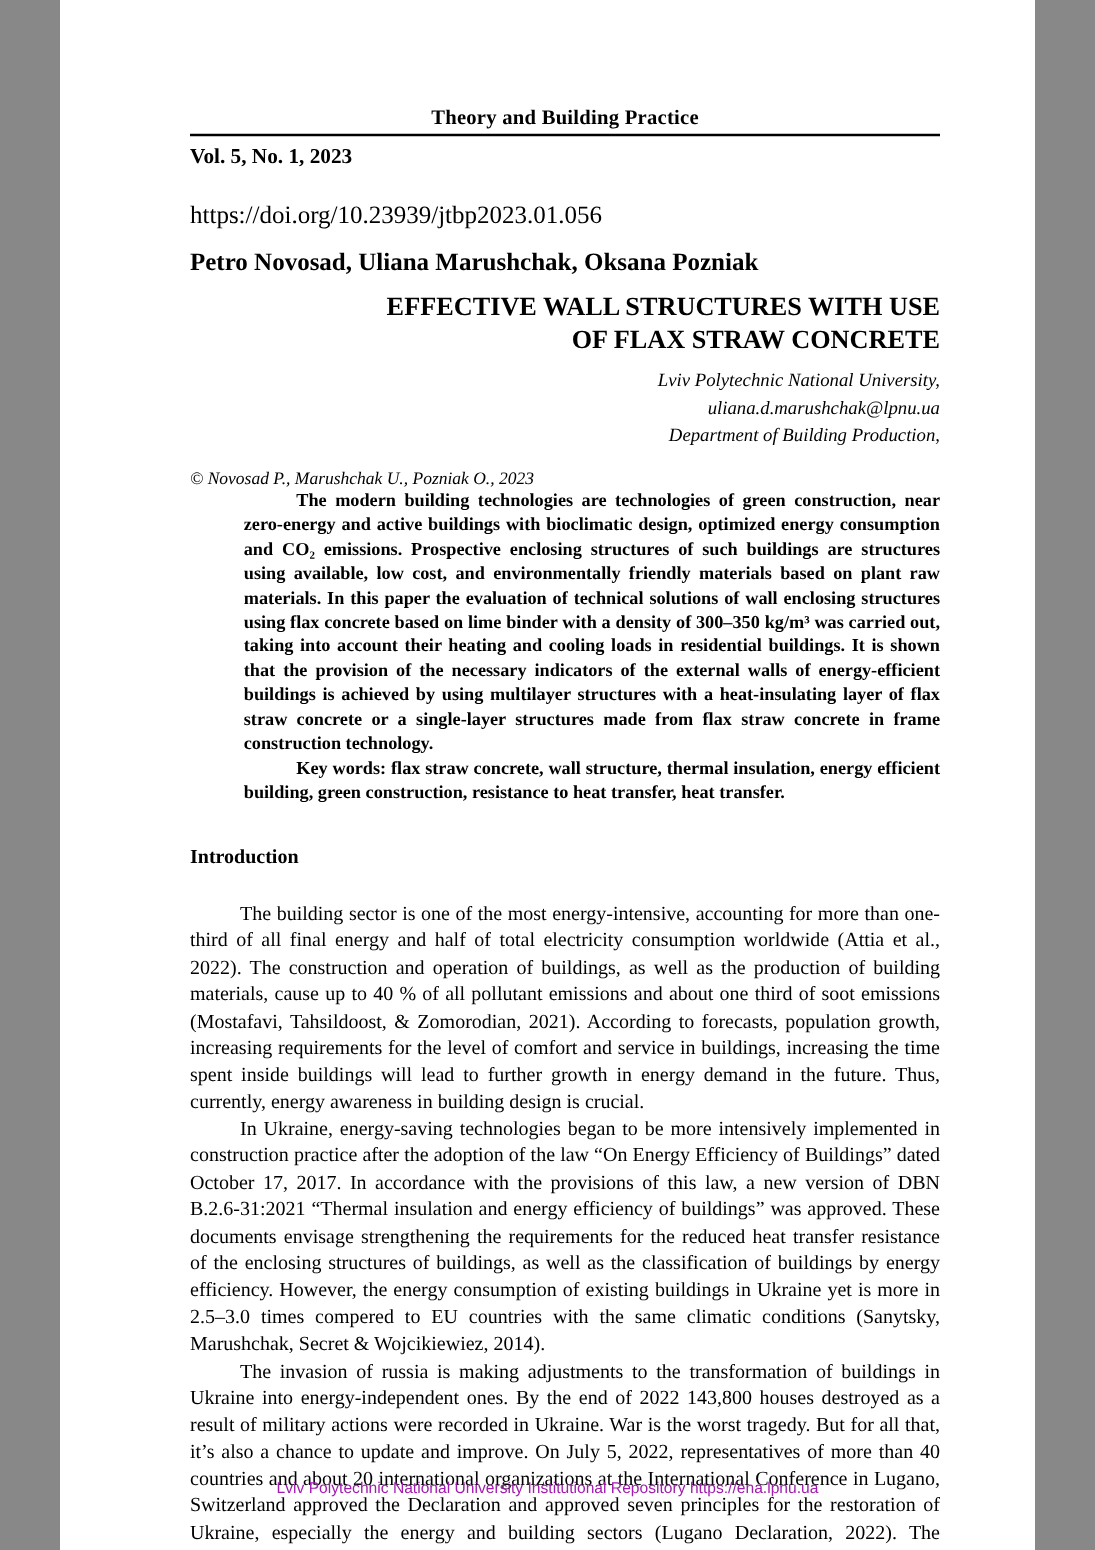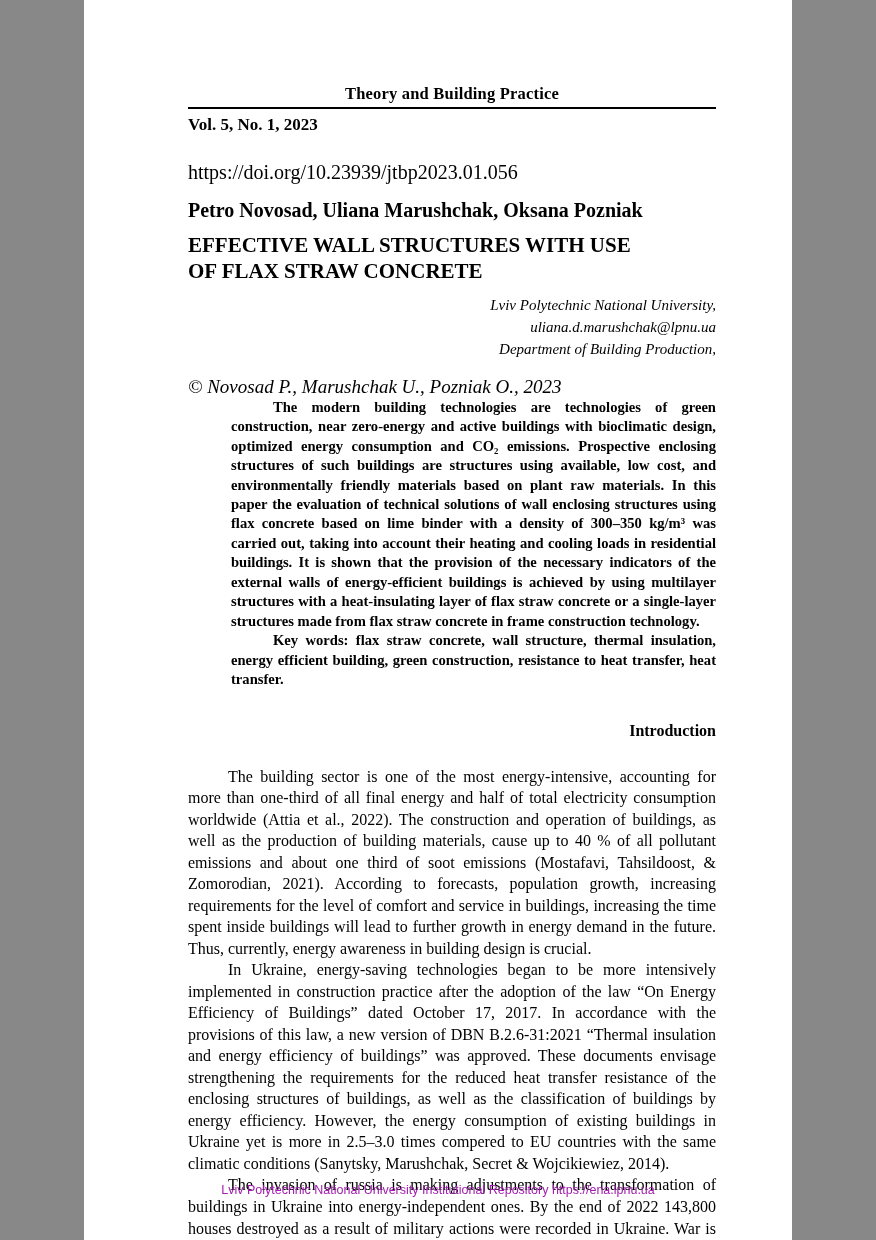--- a/index.html
+++ b/index.html
@@ -1,18 +1,18 @@
 <!DOCTYPE html>
 <html><head>
 <meta charset="utf-8">
 <style>
   html, body { margin: 0; padding: 0; background: #888; }
   .page {
     position: relative;
-    width: 708px;
+    width: 780px;
     height: 1240px;
     margin: 0 auto;
     background: #ffffff;
     color: #000000;
     font-family: "Liberation Serif", "DejaVu Serif", serif;
     box-sizing: border-box;
     padding: 84px 76px 0 104px;
     overflow: hidden;
   }
   .journal-header {
@@ -35,51 +35,51 @@
     font-size: 20px;
     margin-top: 26px;
   }
   .authors-line {
     text-align: left;
     font-weight: bold;
     font-size: 20px;
     margin-top: 15px;
   }
   .paper-title {
-    text-align: left;
+    text-align: right;
     font-weight: bold;
     font-size: 21px;
     line-height: 1.25;
     margin-top: 10px;
   }
   .affiliation {
     text-align: right;
     font-style: italic;
     font-size: 15px;
     line-height: 1.47;
     margin-top: 9px;
   }
   .copyright-line {
     font-style: italic;
-    font-size: 19px;
+    font-size: 14px;
     margin-top: 16px;
   }
   .abstract-block {
     margin-left: 43px;
   }
   .abstract-text, .keywords-text {
     font-weight: bold;
     font-size: 14.6px;
     line-height: 1.335;
     text-align: justify;
     text-indent: 42px;
     margin: 0;
   }
   .section-heading {
-    text-align: right;
+    text-align: left;
     font-weight: bold;
     font-size: 16px;
     margin-top: 32px;
   }
   .body-paragraph {
     font-size: 16px;
     line-height: 1.345;
     text-align: justify;
     text-indent: 40px;
     margin: 0;

